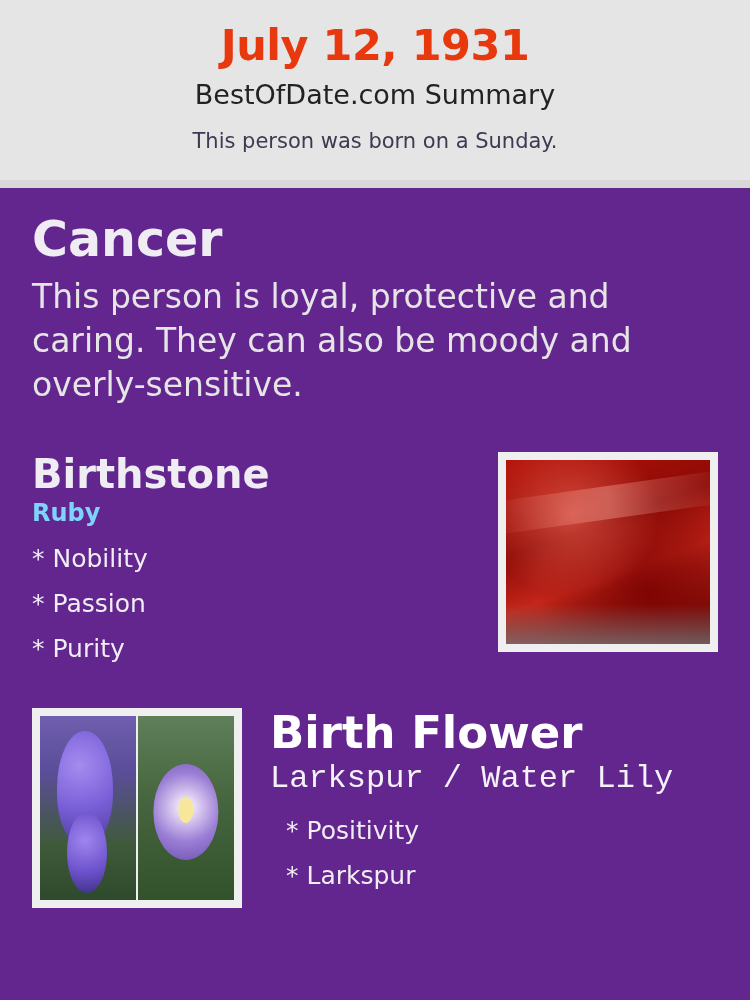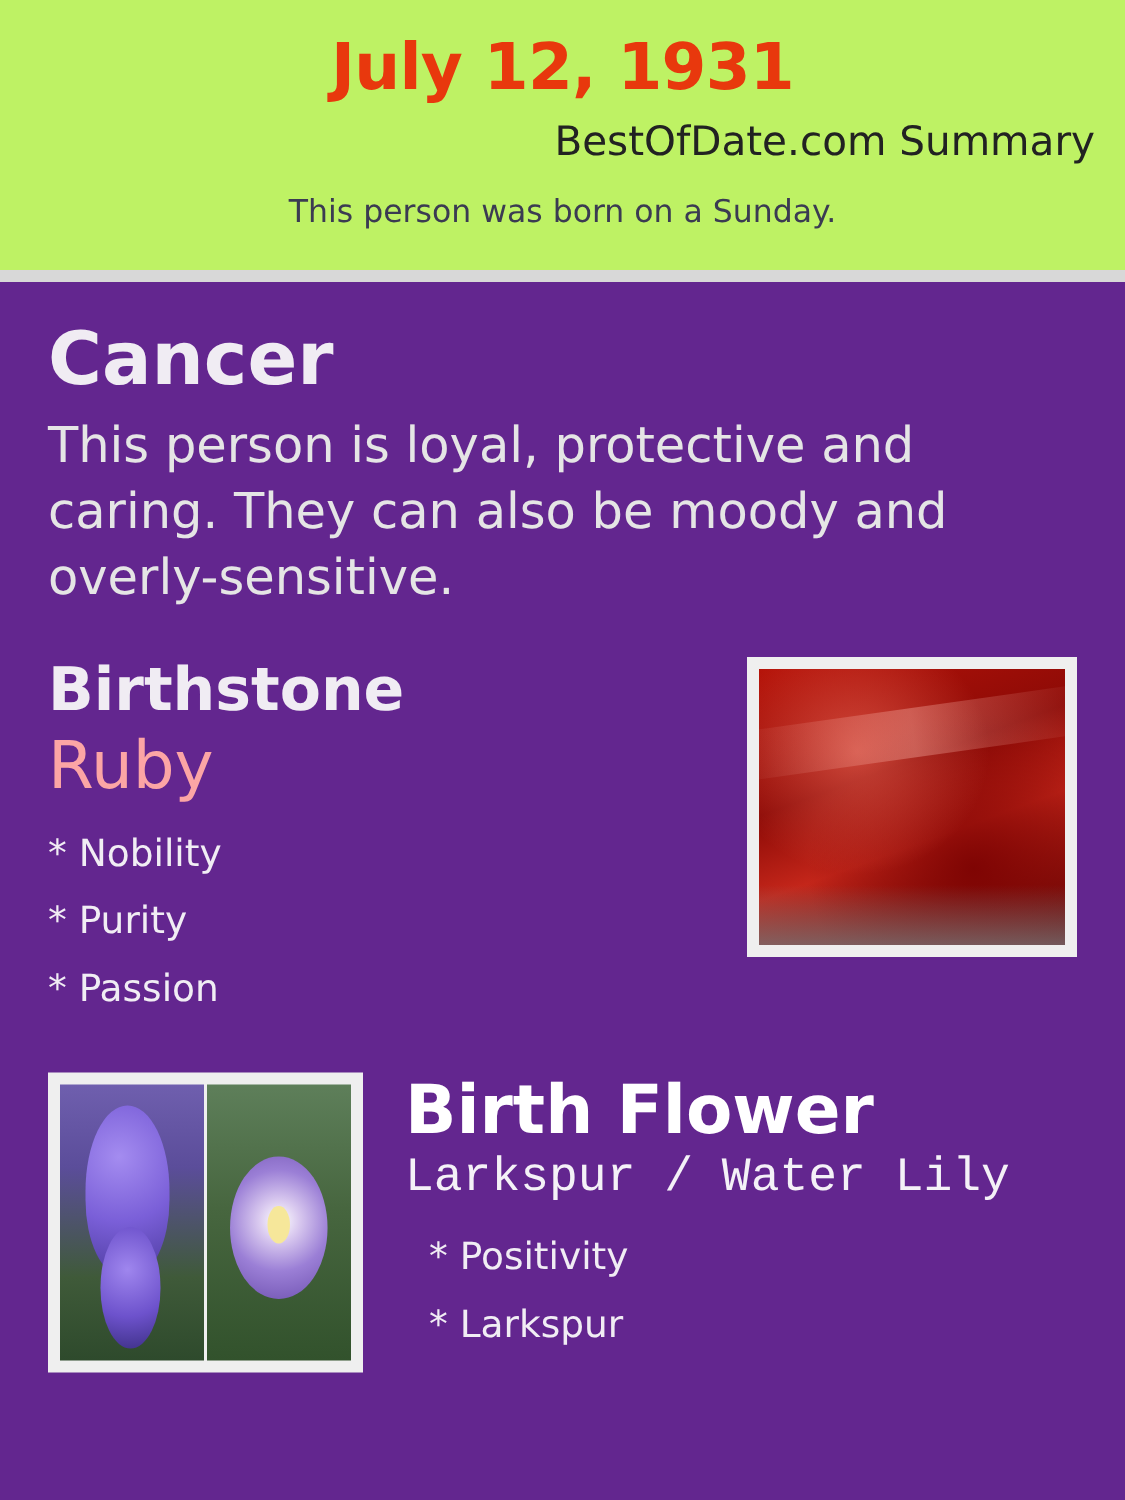--- a/index.html
+++ b/index.html
@@ -15,40 +15,39 @@
   }
   .page {
     position: relative;
     width: 750px;
     height: 1000px;
     background: #ffffff;
   }
 
   
   .header {
-    background: #bef264;
+    background: #e5e5e5;
     padding: 22px 20px 14px 20px;
     text-align: center;
     box-sizing: border-box;
     height: 180px;
   }
   .header-date {
     color: #e8380d;
     font-size: 43px;
     font-weight: bold;
     line-height: 1.1;
     margin: 0 0 10px 0;
     letter-spacing: -0.5px;
   }
   .header-summary {
     color: #222222;
     font-size: 27px;
     line-height: 1.2;
     margin: 0 0 6px 0;
-    text-align: right;
   }
   .header-note {
     color: #3b3b52;
     font-size: 21px;
     line-height: 1.2;
     margin: 17px;
   }
 
   .divider {
     height: 8px;
@@ -75,39 +74,40 @@
   .sign-desc {
     color: #e5e5e5;
     font-size: 33px;
     line-height: 1.32;
     margin: 0;
     max-width: 620px;
   }
 
   
   .stone-section {
-    margin-top: 32px;
+    margin-top: 46px;
     position: relative;
     min-height: 222px;
   }
   .stone-text {
     width: 430px;
   }
   .stone-title {
     color: #f0ecf3;
     font-size: 40px;
     font-weight: bold;
     margin: 0 0 2px 0;
     line-height: 1.12;
   }
   .stone-name {
-    color: #fca5a5;
-    font-size: 44px;
+    color: #7dd3fc;
+    font-size: 24px;
     margin: 0 0 8px 0;
     line-height: 1.2;
+    font-weight: bold;
   }
   .trait {
     color: #f1edf4;
     font-size: 25px;
     line-height: 1.8;
   }
 
   .stone-photo {
     position: absolute;
     right: 0;
@@ -261,22 +261,22 @@
   <div class="body-panel">
 
     <div class="sign-name">Cancer</div>
     <div class="sign-desc">This person is loyal, protective and caring. They can also be moody and overly-sensitive.</div>
 
     <div class="stone-section">
       <div class="stone-text">
         <div class="stone-title">Birthstone</div>
         <div class="stone-name">Ruby</div>
         <div class="trait">* Nobility</div>
+        <div class="trait">* Passion</div>
         <div class="trait">* Purity</div>
-        <div class="trait">* Passion</div>
       </div>
       <div class="stone-photo">
         <div class="stone-img"></div>
       </div>
     </div>
 
     <div class="flower-section">
       <div class="flower-photo">
         <div class="flower-left"></div>
         <div class="flower-right"></div>

